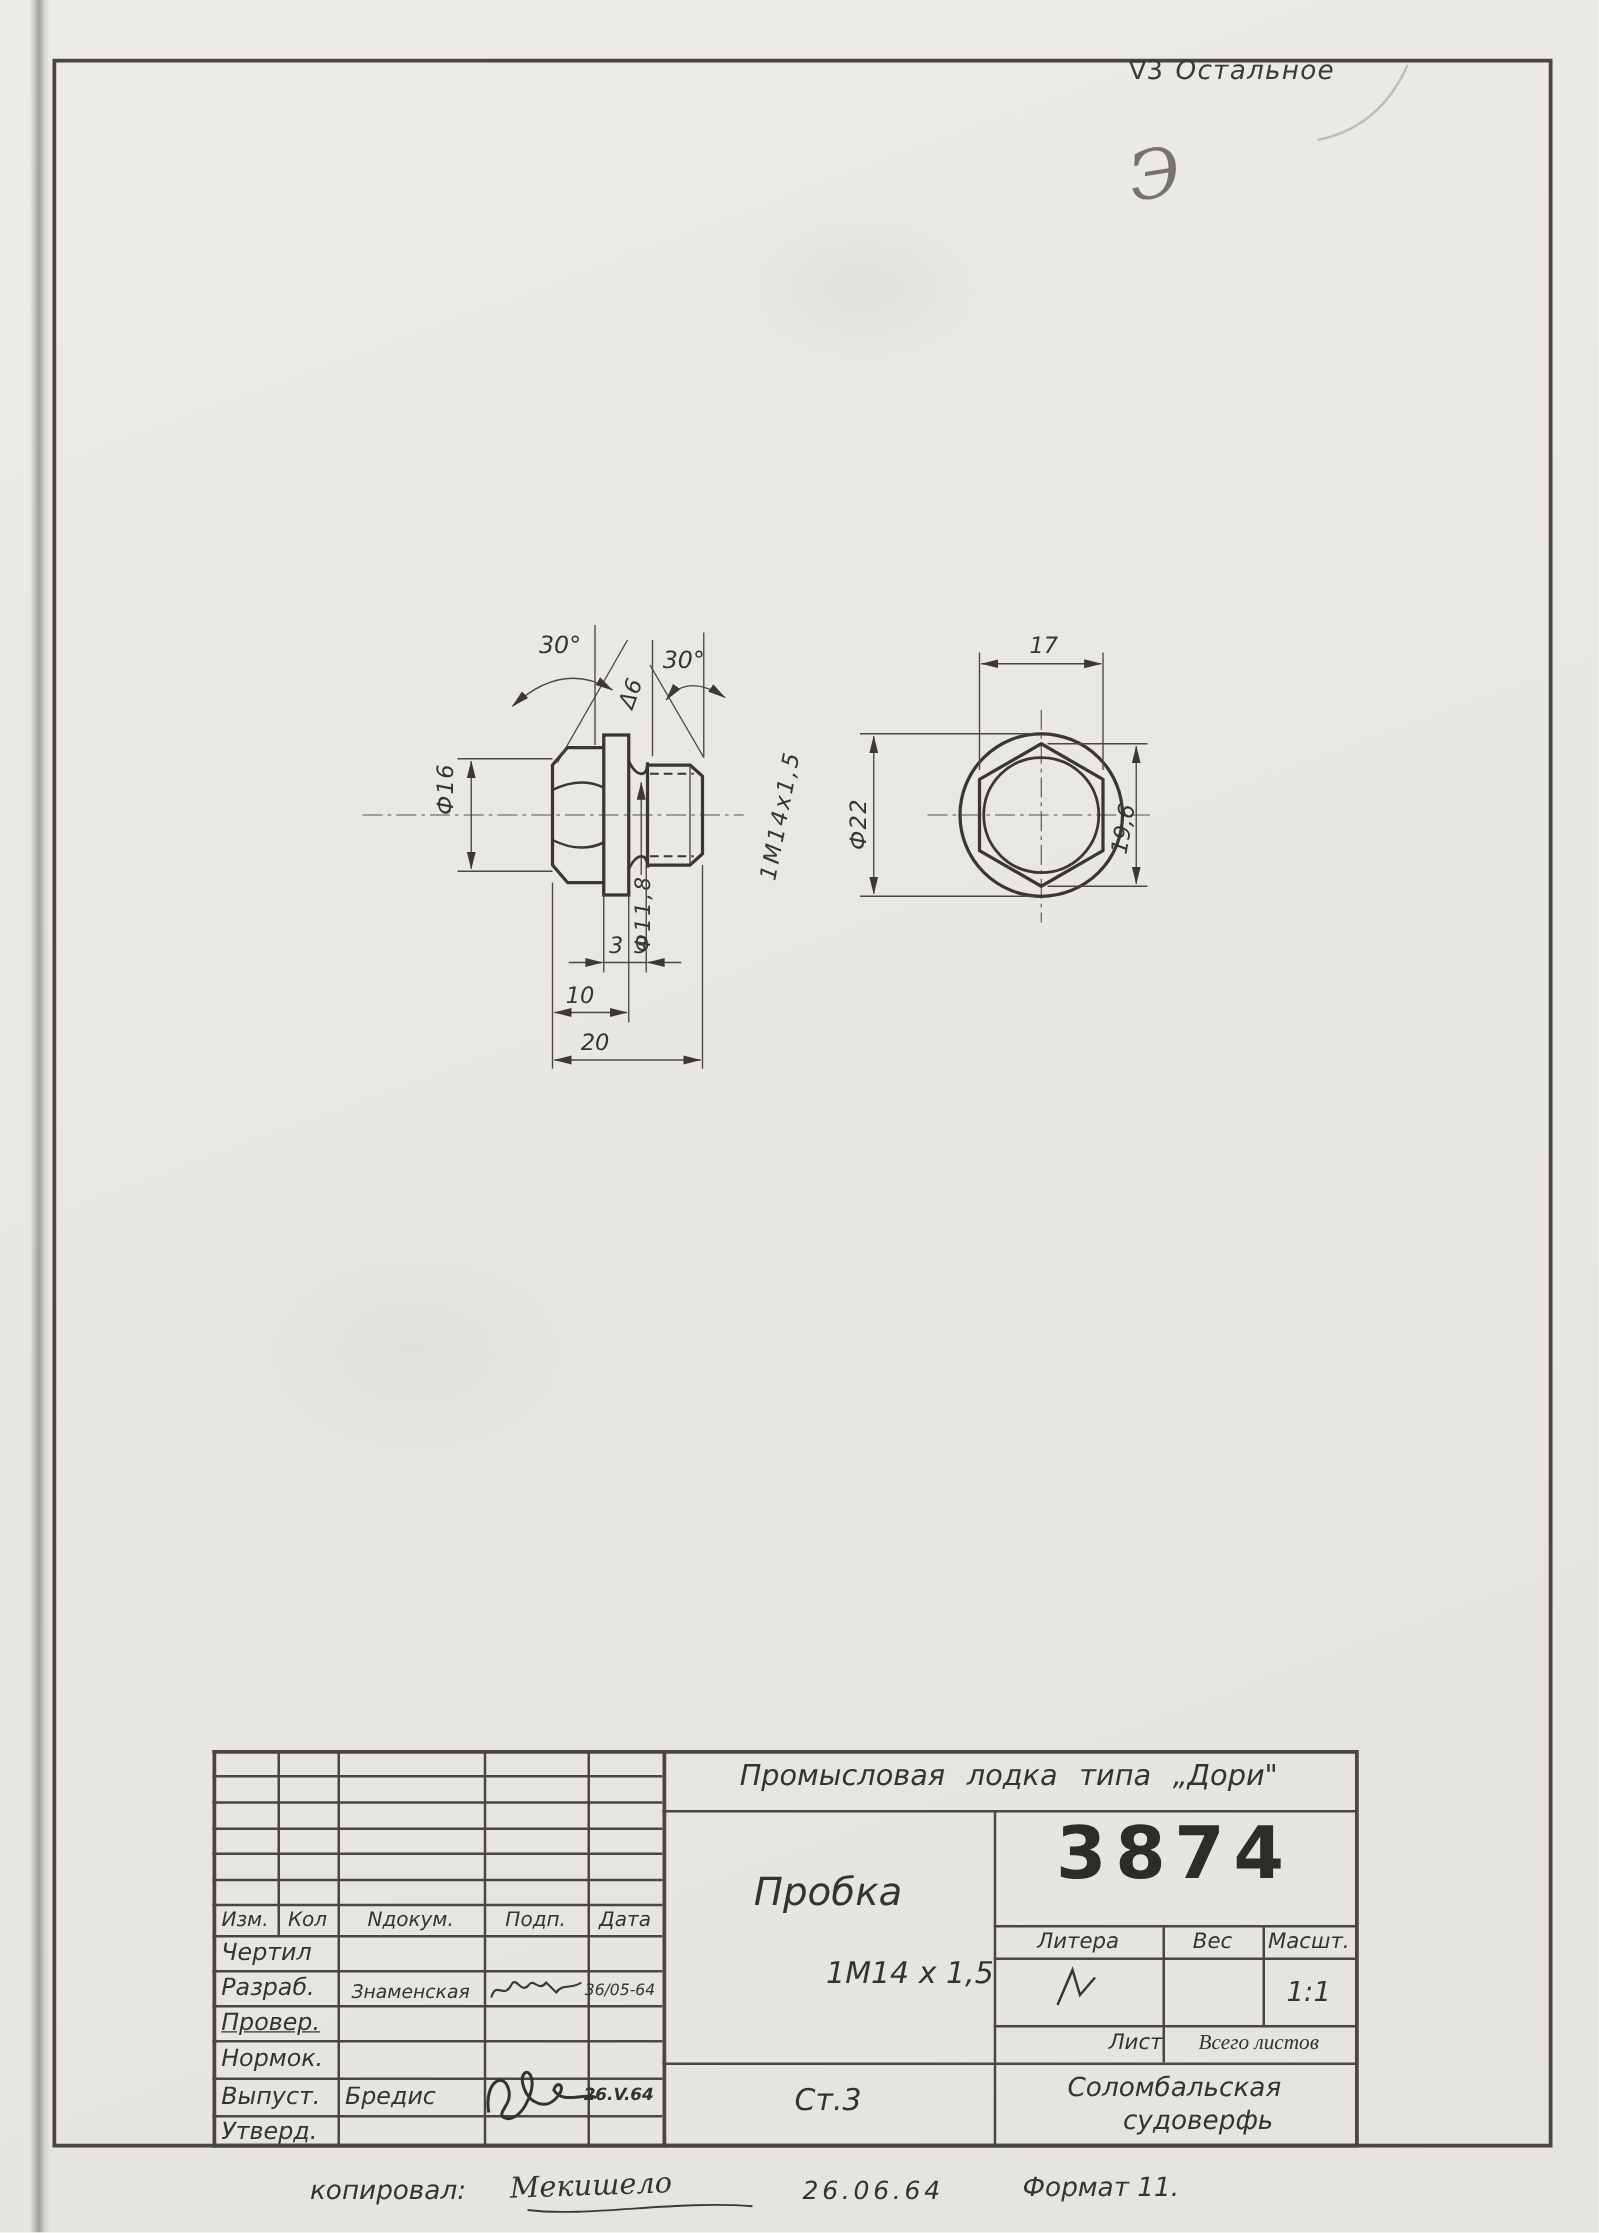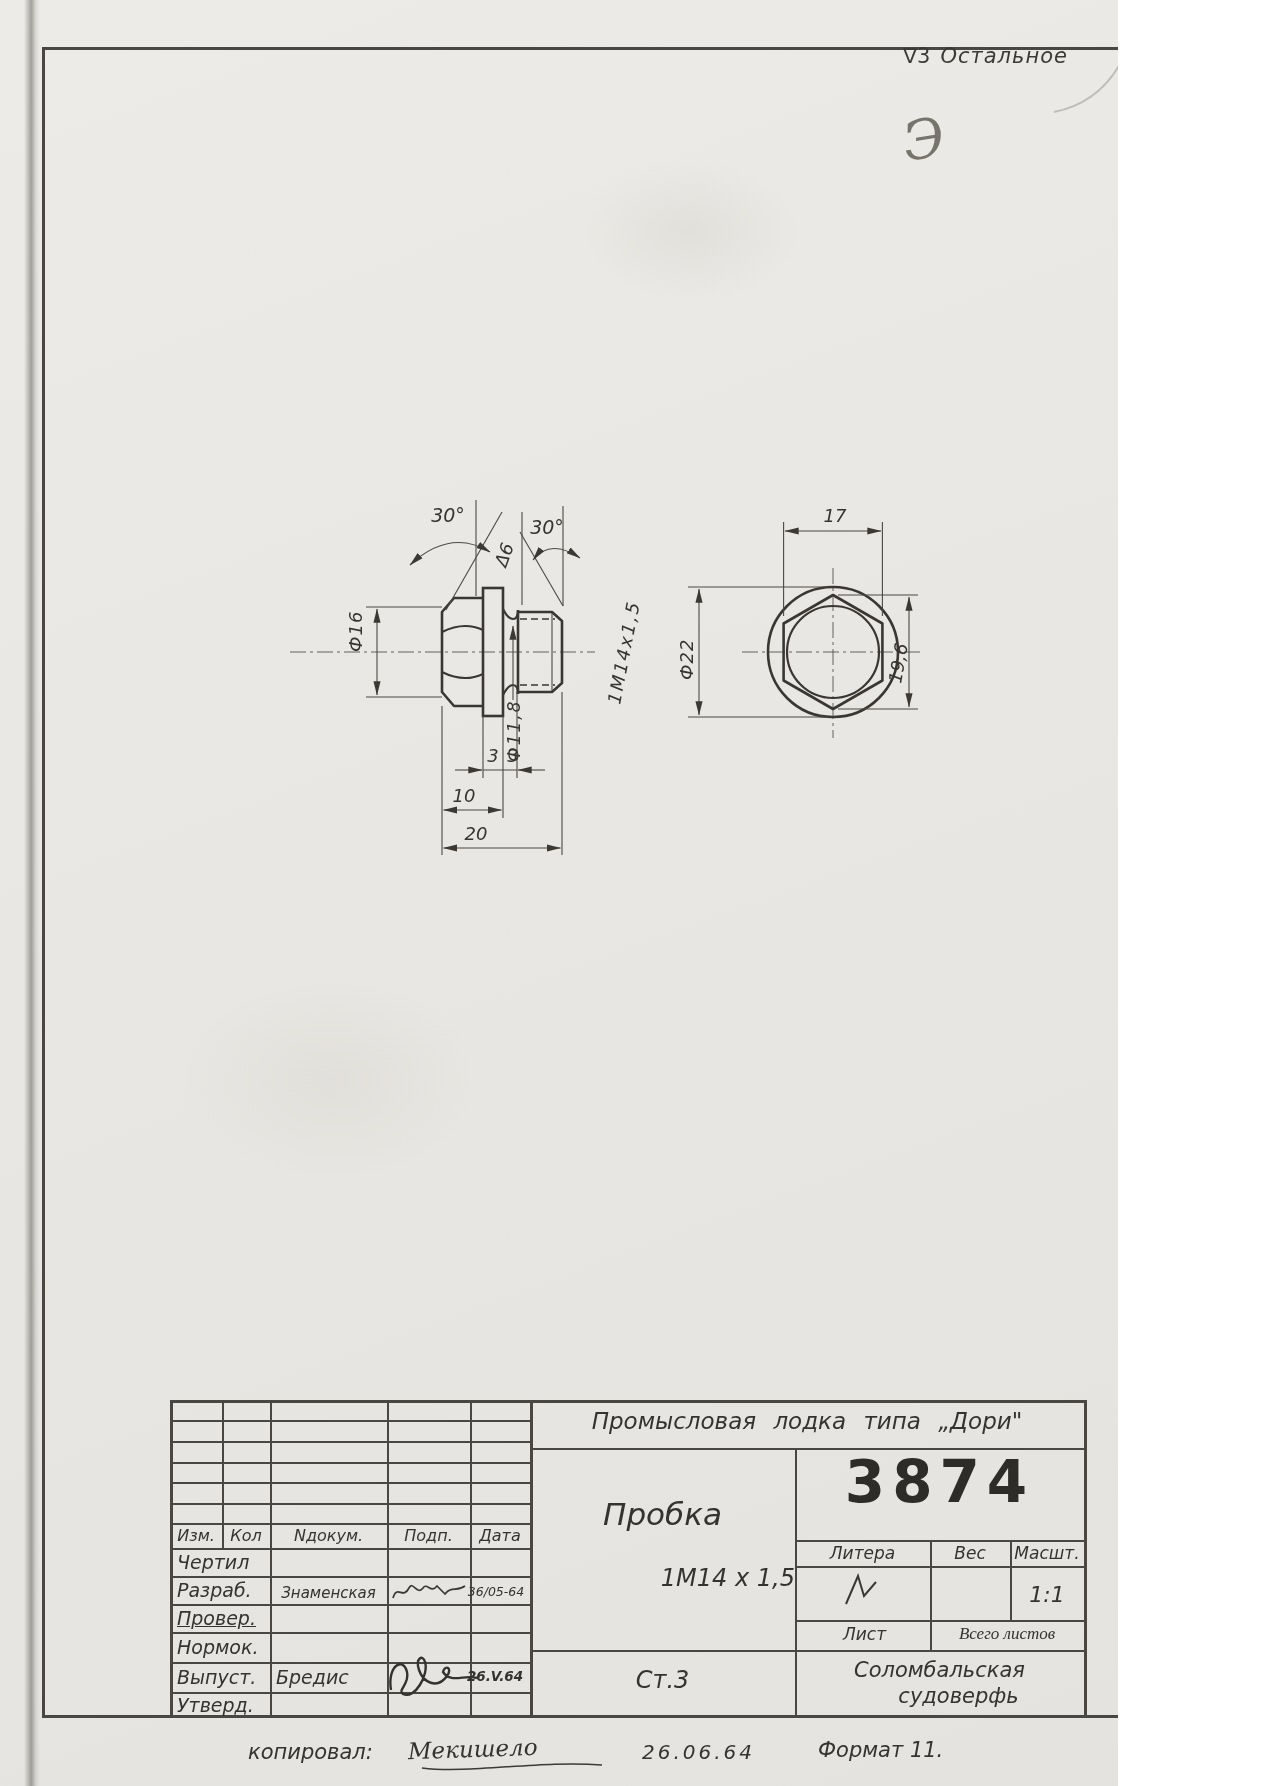--- a/index.html
+++ b/index.html
@@ -1,16 +1,16 @@
 <!DOCTYPE html>
 <html><head>
 <meta charset="utf-8">
 <style>
   html,body{margin:0;padding:0;}
-  .sheet{position:relative;width:1118px;height:1786px;overflow:hidden;
+  .sheet{position:relative;width:1279px;height:1786px;overflow:hidden;
     background:linear-gradient(160deg,#edebe7 0%,#e9e7e3 45%,#e5e3df 100%);
     font-family:"DejaVu Sans",sans-serif;color:#35332f;}
   .edge-left{position:absolute;left:24px;top:0;width:16px;height:100%;
     background:linear-gradient(90deg,rgba(255,255,255,0) 0%,rgba(72,70,64,.45) 45%,rgba(72,70,64,.10) 75%,rgba(0,0,0,0) 100%);}
   .frame{position:absolute;left:42px;top:47px;width:1194px;height:1665px;border:3px solid #4a4742;}
   .hl,.vl{position:absolute;background:#4a4742;}
   .txt{position:absolute;font-style:italic;white-space:nowrap;}
   .stain{position:absolute;border-radius:50%;pointer-events:none;}
   .note{position:absolute;left:903px;top:44px;font-size:21px;font-style:italic;letter-spacing:1px;color:#3c3a35;}
   .note .sym{font-style:normal;margin-right:10px;letter-spacing:0;}
@@ -183,21 +183,21 @@
 
     <div class="txt" style="left:795px;top:1543px;width:135px;text-align:center;font-size:17px;">Литера</div>
     <div class="txt" style="left:930px;top:1543px;width:80px;text-align:center;font-size:17px;">Вес</div>
     <div class="txt" style="left:1010px;top:1543px;width:74px;text-align:center;font-size:17px;">Масшт.</div>
     <div class="txt" style="left:1010px;top:1582px;width:74px;text-align:center;font-size:22px;">1:1</div>
 
     <svg style="position:absolute;left:838px;top:1568px;" width="44" height="46">
       <path d="M8,36 L20,8 L26,28 L38,14" fill="none" stroke="#3a3834" stroke-width="2"></path>
     </svg>
 
-    <div class="txt" style="left:795px;top:1624px;width:135px;text-align:left;font-size:17px;margin-left:48px;">Лист</div>
+    <div class="txt" style="left:795px;top:1624px;width:135px;text-align:right;font-size:17px;">Лист</div>
     <div class="txt" style="left:930px;top:1624px;width:154px;text-align:center;font-size:17px;font-family:Liberation Serif, serif;">Всего  листов</div>
     <div class="txt" style="left:795px;top:1658px;width:289px;text-align:center;font-size:21px;">Соломбальская</div>
     <div class="txt" style="left:795px;top:1684px;width:289px;text-align:center;font-size:21px;margin-left:19px;">судоверфь</div>
   </div>
 
   <div>
     <div class="txt" style="left:248px;top:1740px;font-size:21px;">копировал:</div>
     <div class="txt script" style="left:408px;top:1736px;font-size:23px;transform:rotate(-2deg);">Мекишело</div>
     <svg style="position:absolute;left:420px;top:1748px;" width="185" height="30">
       <path d="M2,20 C50,26 120,12 182,17" fill="none" stroke="#3c3a36" stroke-width="1.5"></path>

